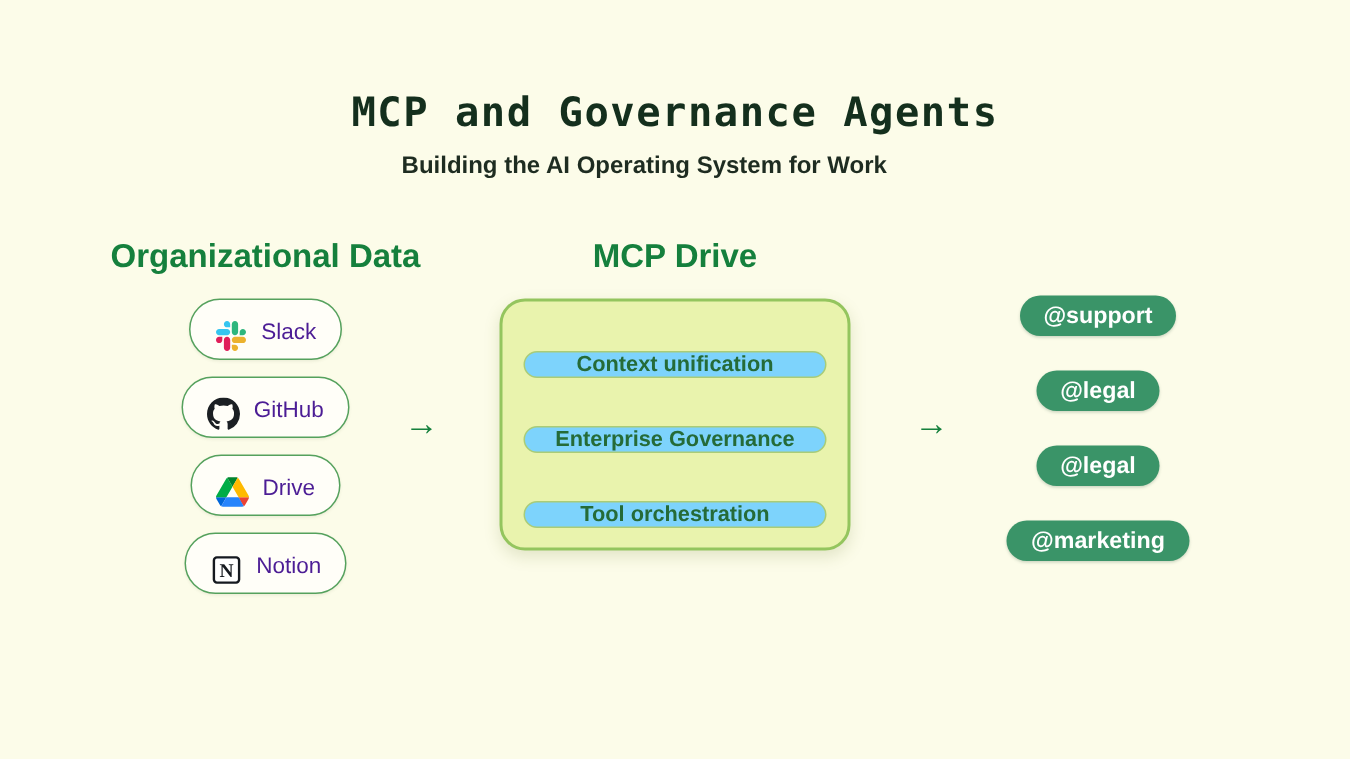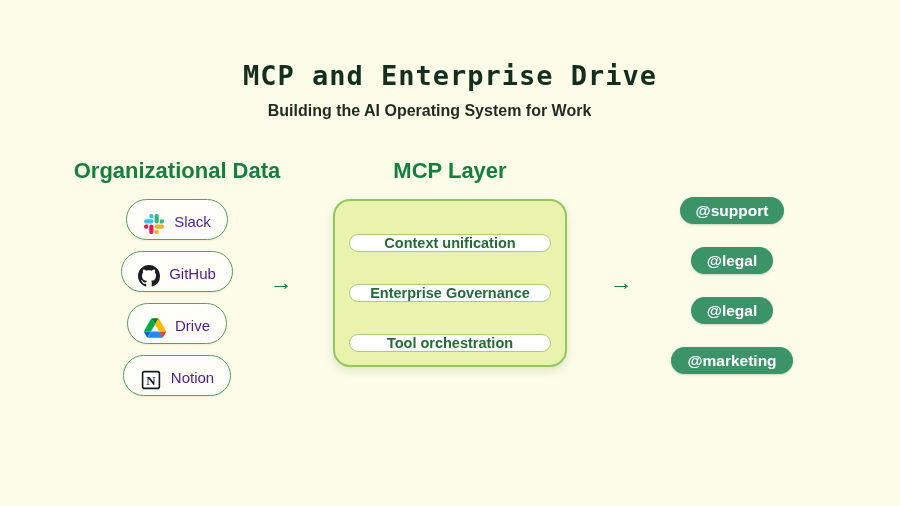--- a/index.html
+++ b/index.html
@@ -78,21 +78,21 @@
     border: 2px solid #94c55e;
     border-radius: 17px;
     display: flex;
     flex-direction: column;
     justify-content: center;
     gap: 12px;
     padding: 14px;
     box-shadow: 0 4px 10px rgba(110, 130, 50, 0.18);
   }
   .mcp-item {
-    background: #ffffff;
+    background: #7dd3fc;
     border: 1px solid #a9cc78;
     border-radius: 9px;
     height: 38px;
     display: flex;
     align-items: center;
     justify-content: center;
     font-size: 14.5px;
     font-weight: bold;
     color: #256b38;
     margin-top: 20px;
@@ -128,25 +128,25 @@
     font-weight: 600;
   }
   .flow-arrow.a1 { left: 261px; }
   .flow-arrow.a2 { left: 601px; }
 </style>
 </head>
 <body>
 
 <div class="stage">
 
-  <div class="title">MCP and Enterprise Drive</div>
+  <div class="title">MCP and Governance Agents</div>
   <div class="subtitle">Building the AI Operating System for Work</div>
 
   <div class="col-header left">Organizational Data</div>
-  <div class="col-header middle">MCP Layer</div>
+  <div class="col-header middle">MCP Drive</div>
 
   <div class="source-list">
 
     <div class="source-pill">
       <span class="icn">
         <svg width="20" height="20" viewBox="0 0 122.8 122.8">
           <path fill="#E01E5A" d="M25.8 77.6c0 7.1-5.8 12.9-12.9 12.9S0 84.7 0 77.6s5.8-12.9 12.9-12.9h12.9v12.9zm6.5 0c0-7.1 5.8-12.9 12.9-12.9s12.9 5.8 12.9 12.9v32.3c0 7.1-5.8 12.9-12.9 12.9s-12.9-5.8-12.9-12.9V77.6z"></path>
           <path fill="#36C5F0" d="M45.2 25.8c-7.1 0-12.9-5.8-12.9-12.9S38.1 0 45.2 0s12.9 5.8 12.9 12.9v12.9H45.2zm0 6.5c7.1 0 12.9 5.8 12.9 12.9s-5.8 12.9-12.9 12.9H12.9C5.8 58.1 0 52.3 0 45.2s5.8-12.9 12.9-12.9h32.3z"></path>
           <path fill="#2EB67D" d="M97 45.2c0-7.1 5.8-12.9 12.9-12.9s12.9 5.8 12.9 12.9-5.8 12.9-12.9 12.9H97V45.2zm-6.5 0c0 7.1-5.8 12.9-12.9 12.9s-12.9-5.8-12.9-12.9V12.9C64.7 5.8 70.5 0 77.6 0s12.9 5.8 12.9 12.9v32.3z"></path>
           <path fill="#ECB22E" d="M77.6 97c7.1 0 12.9 5.8 12.9 12.9s-5.8 12.9-12.9 12.9-12.9-5.8-12.9-12.9V97h12.9zm0-6.5c-7.1 0-12.9-5.8-12.9-12.9s5.8-12.9 12.9-12.9h32.3c7.1 0 12.9 5.8 12.9 12.9s-5.8 12.9-12.9 12.9H77.6z"></path>

